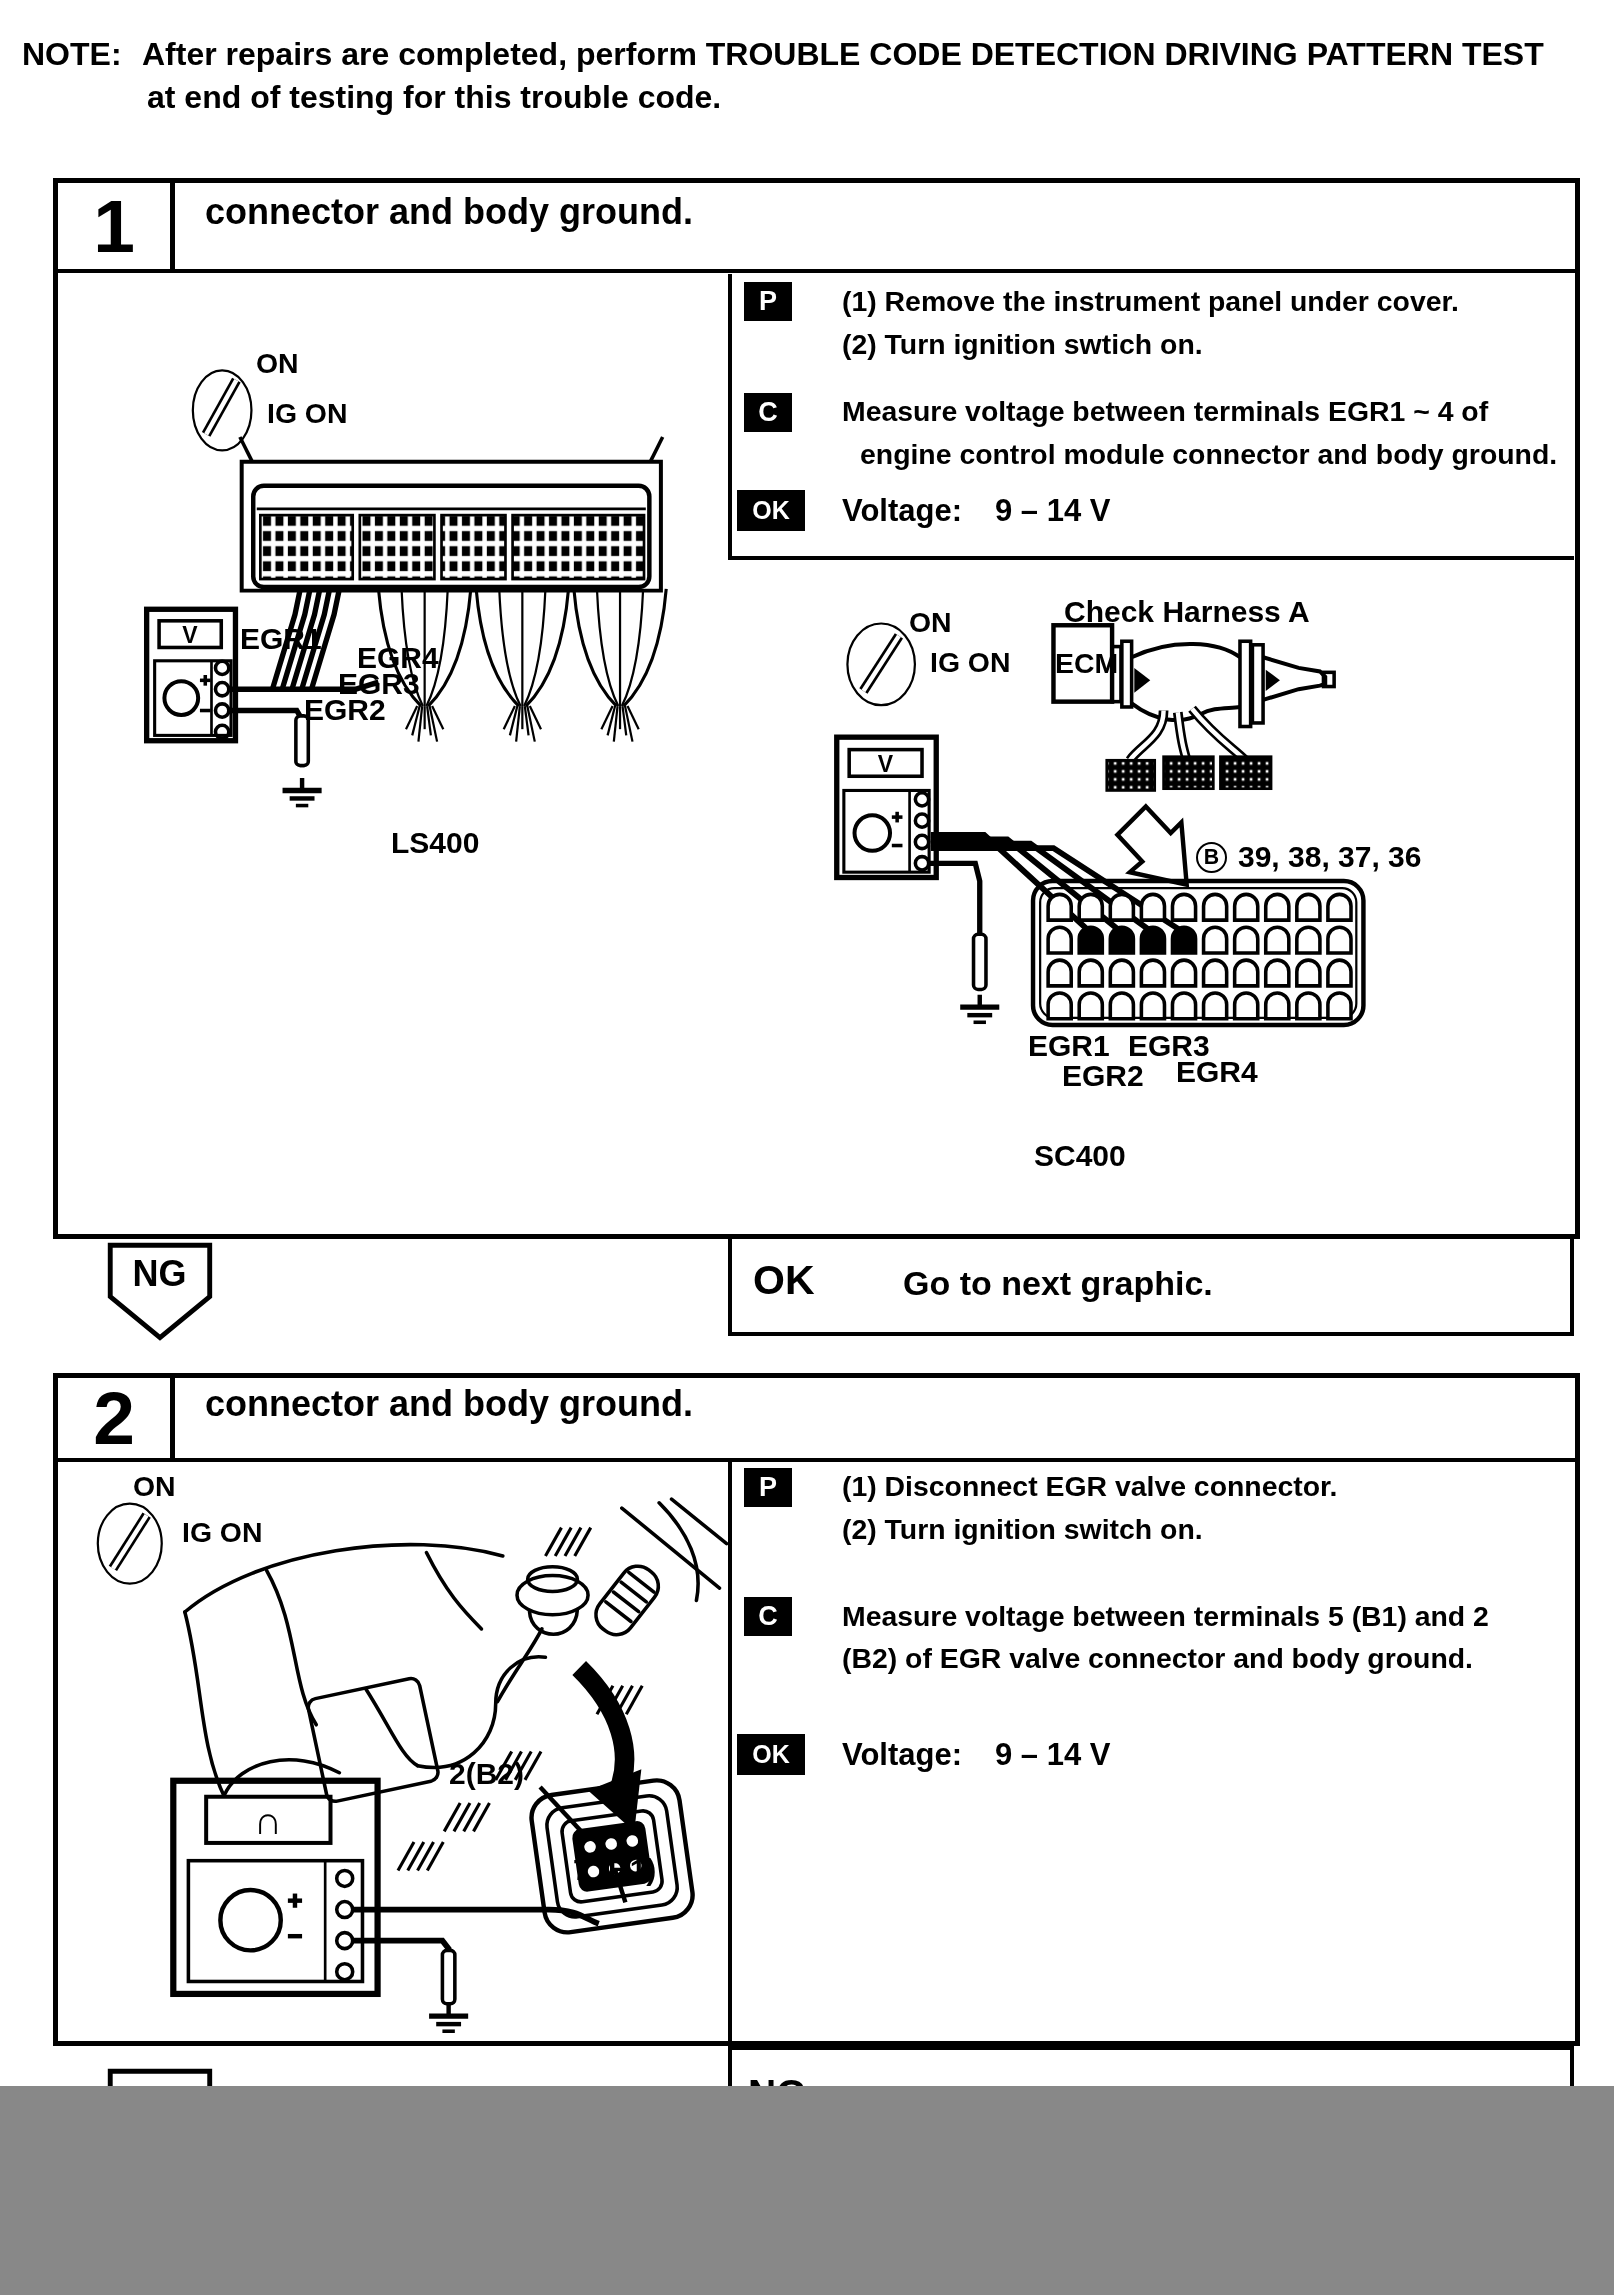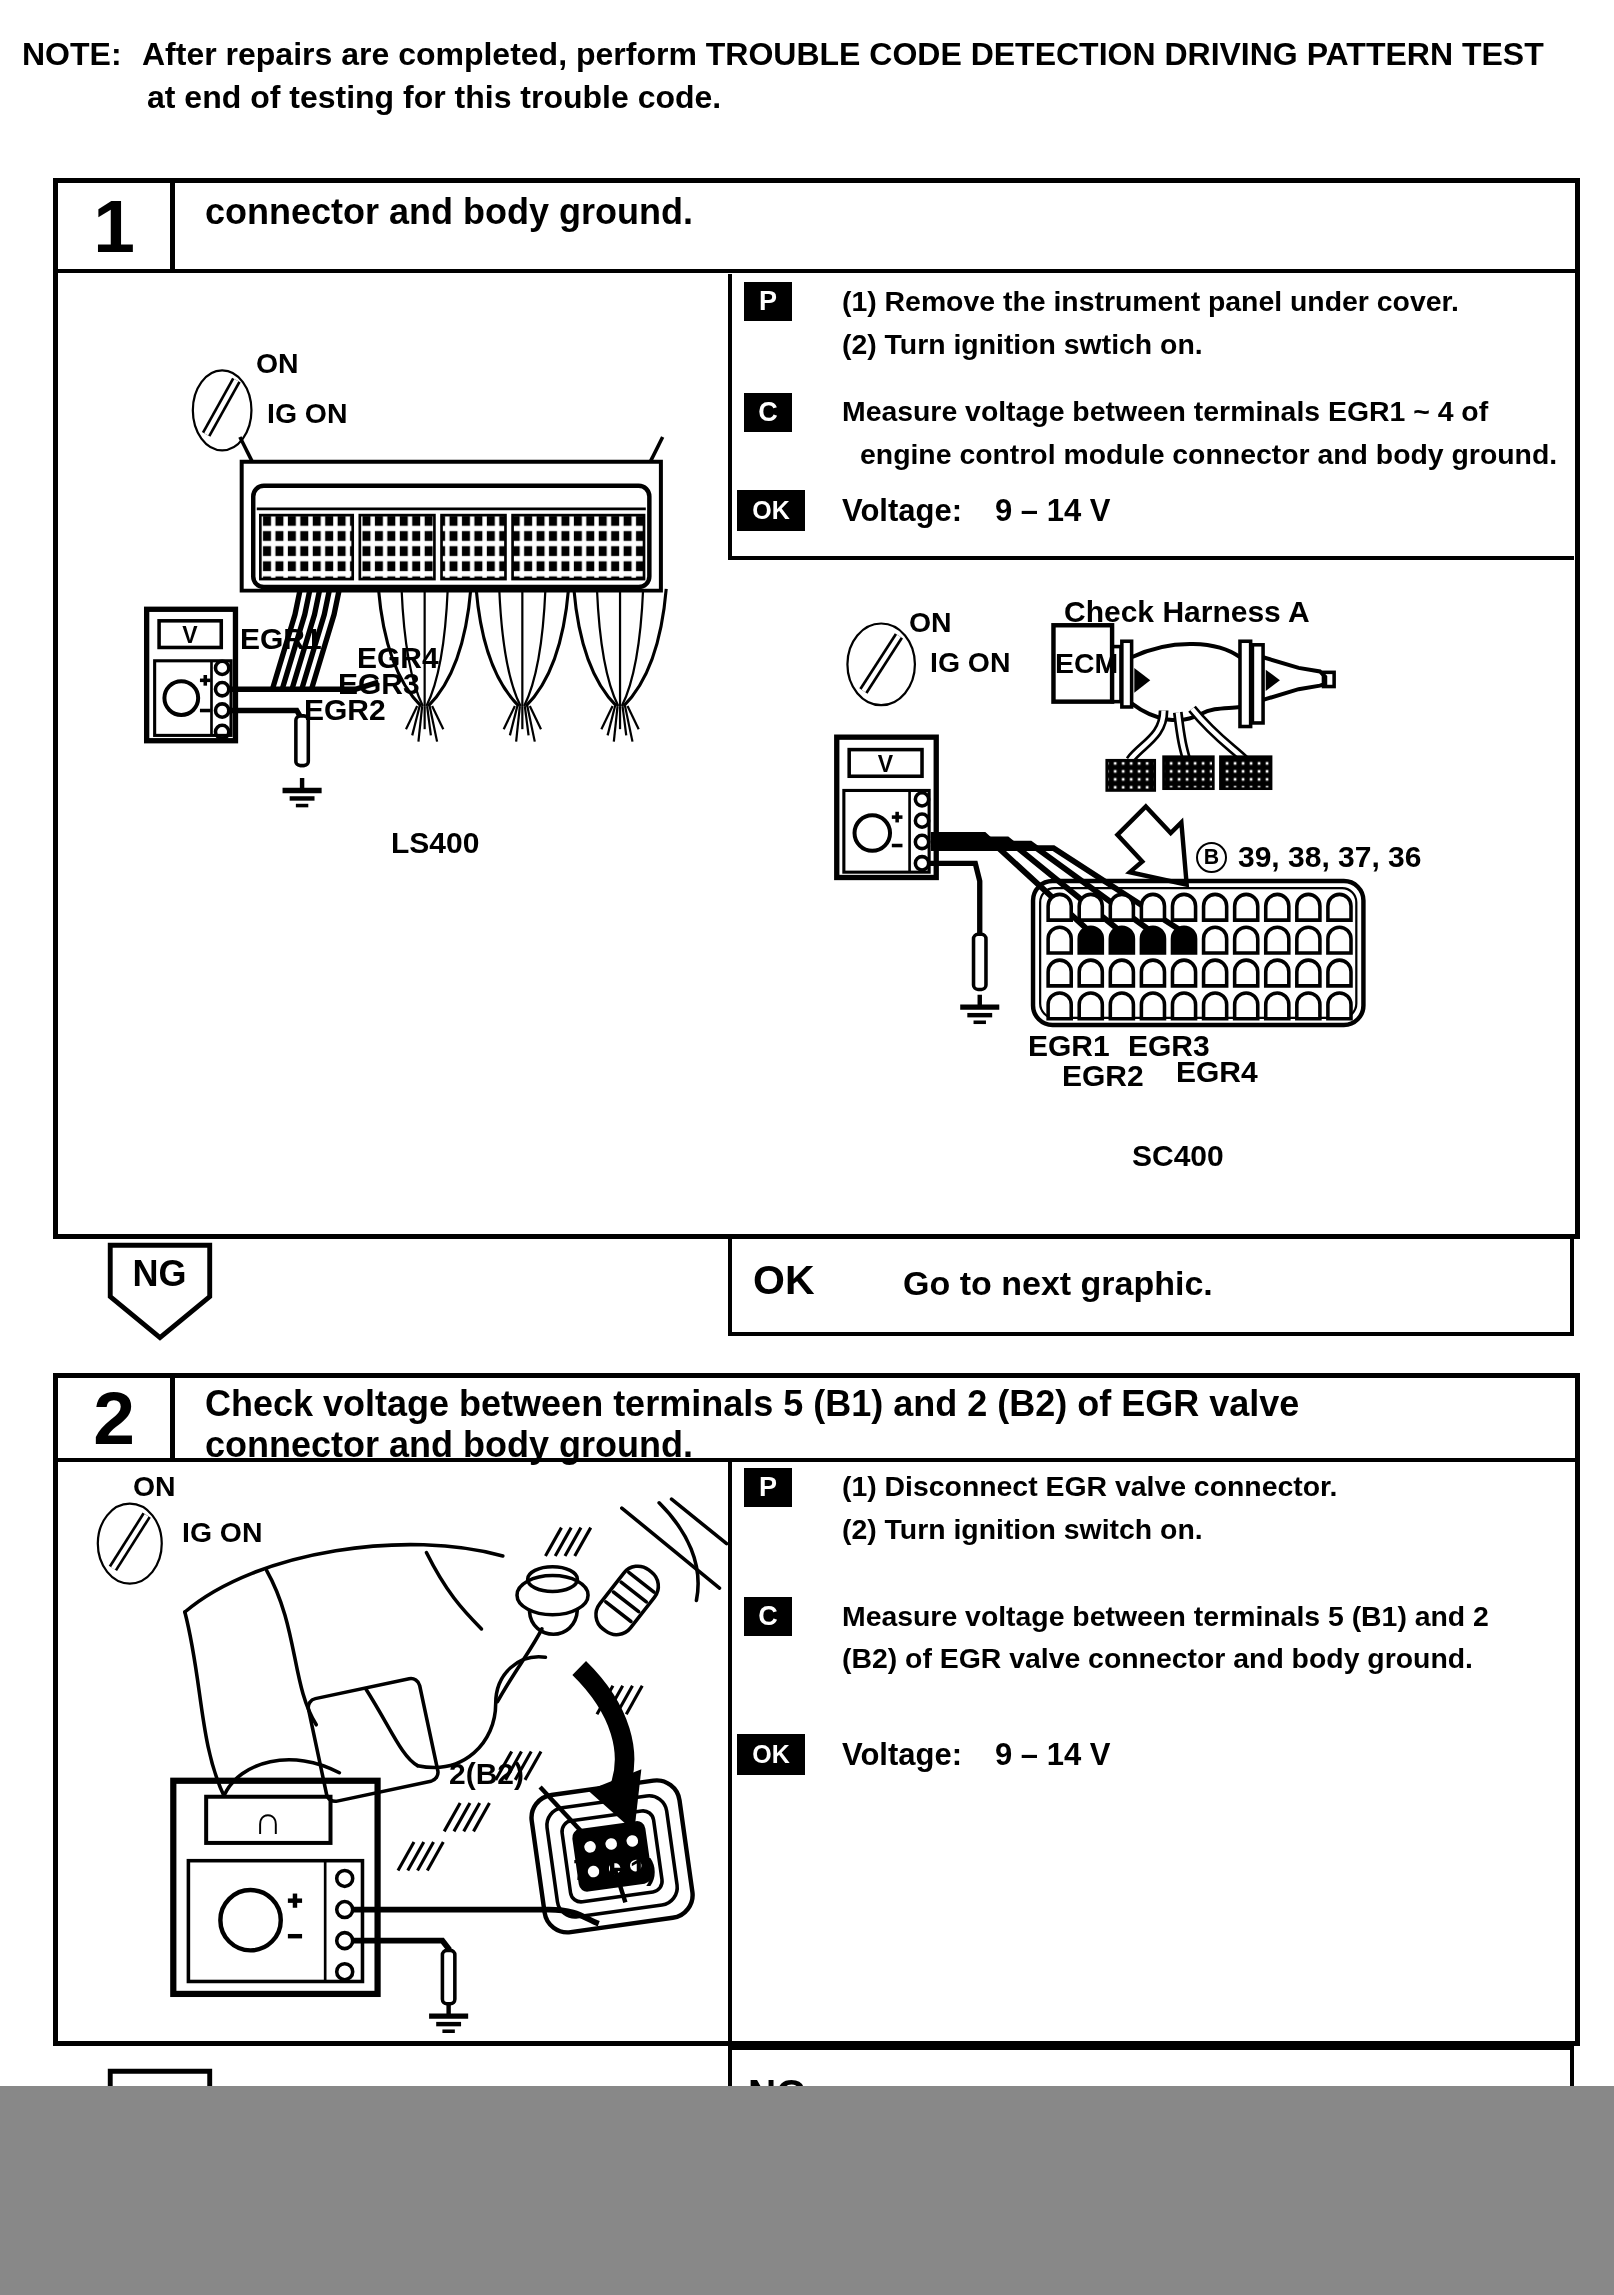--- a/index.html
+++ b/index.html
@@ -378,32 +378,31 @@
   <span class="t" style="left:930px;top:647px;font-size:28.4px;">IG ON</span>
   <span class="t" style="left:1064px;top:595px;font-size:30px;">Check Harness A</span>
   <span class="t" style="left:1055px;top:648px;font-size:28.4px;">ECM</span>
   <span class="t" style="left:849px;top:752px;width:73px;text-align:center;font-size:23px;">V</span>
   <div class="circleb" style="left:1196px;top:842px;width:27px;height:27px;font-size:21.3px;">B</div>
   <span class="t" style="left:1238px;top:840px;font-size:30px;">39, 38, 37, 36</span>
   <span class="t" style="left:1028px;top:1029px;font-size:30px;">EGR1</span>
   <span class="t" style="left:1128px;top:1029px;font-size:30px;">EGR3</span>
   <span class="t" style="left:1062px;top:1059px;font-size:30px;">EGR2</span>
   <span class="t" style="left:1176px;top:1055px;font-size:30px;">EGR4</span>
-  <span class="t" style="left:1132px;top:1139px;font-size:30px;">SC400</span>
+  <span class="t" style="left:1034px;top:1139px;font-size:30px;">SC400</span>
 
   <span class="t" style="left:110px;top:1254px;width:99px;text-align:center;font-size:36px;">NG</span>
   <div class="rbox" style="left:728px;top:1235px;width:838px;height:93px;background:#fff;"></div>
   <span class="t" style="left:753px;top:1258px;font-size:41px;">OK</span>
   <span class="t" style="left:903px;top:1265px;font-size:34px;">Go to next graphic.</span>
 
   <div class="box" style="left:53px;top:1373px;width:1517px;height:663px;">
     <div class="box-header" style="height:80px;">
       <div class="num-cell" style="width:112px;font-size:75px;">2</div>
       <div class="title-cell" style="padding:5.3px 0 0 30px;font-size:36px;line-height:41px;">
-        <div>Check voltage between terminals 5 (B1) and 2 (B2) of EGR valve</div>
         <div>connector and body ground.</div>
       </div>
     </div>
   </div>
   <div class="vline" style="left:728px;top:1462px;height:584px;"></div>
 
   <div class="tag" style="left:744px;top:1468px;width:48px;height:39px;font-size:27px;">P</div>
   <span class="t" style="left:842px;top:1471px;font-size:28.4px;">(1) Disconnect EGR valve connector.</span>
   <span class="t" style="left:842px;top:1514px;font-size:28.4px;">(2) Turn ignition switch on.</span>
   <div class="tag" style="left:744px;top:1597px;width:48px;height:39px;font-size:27px;">C</div>

